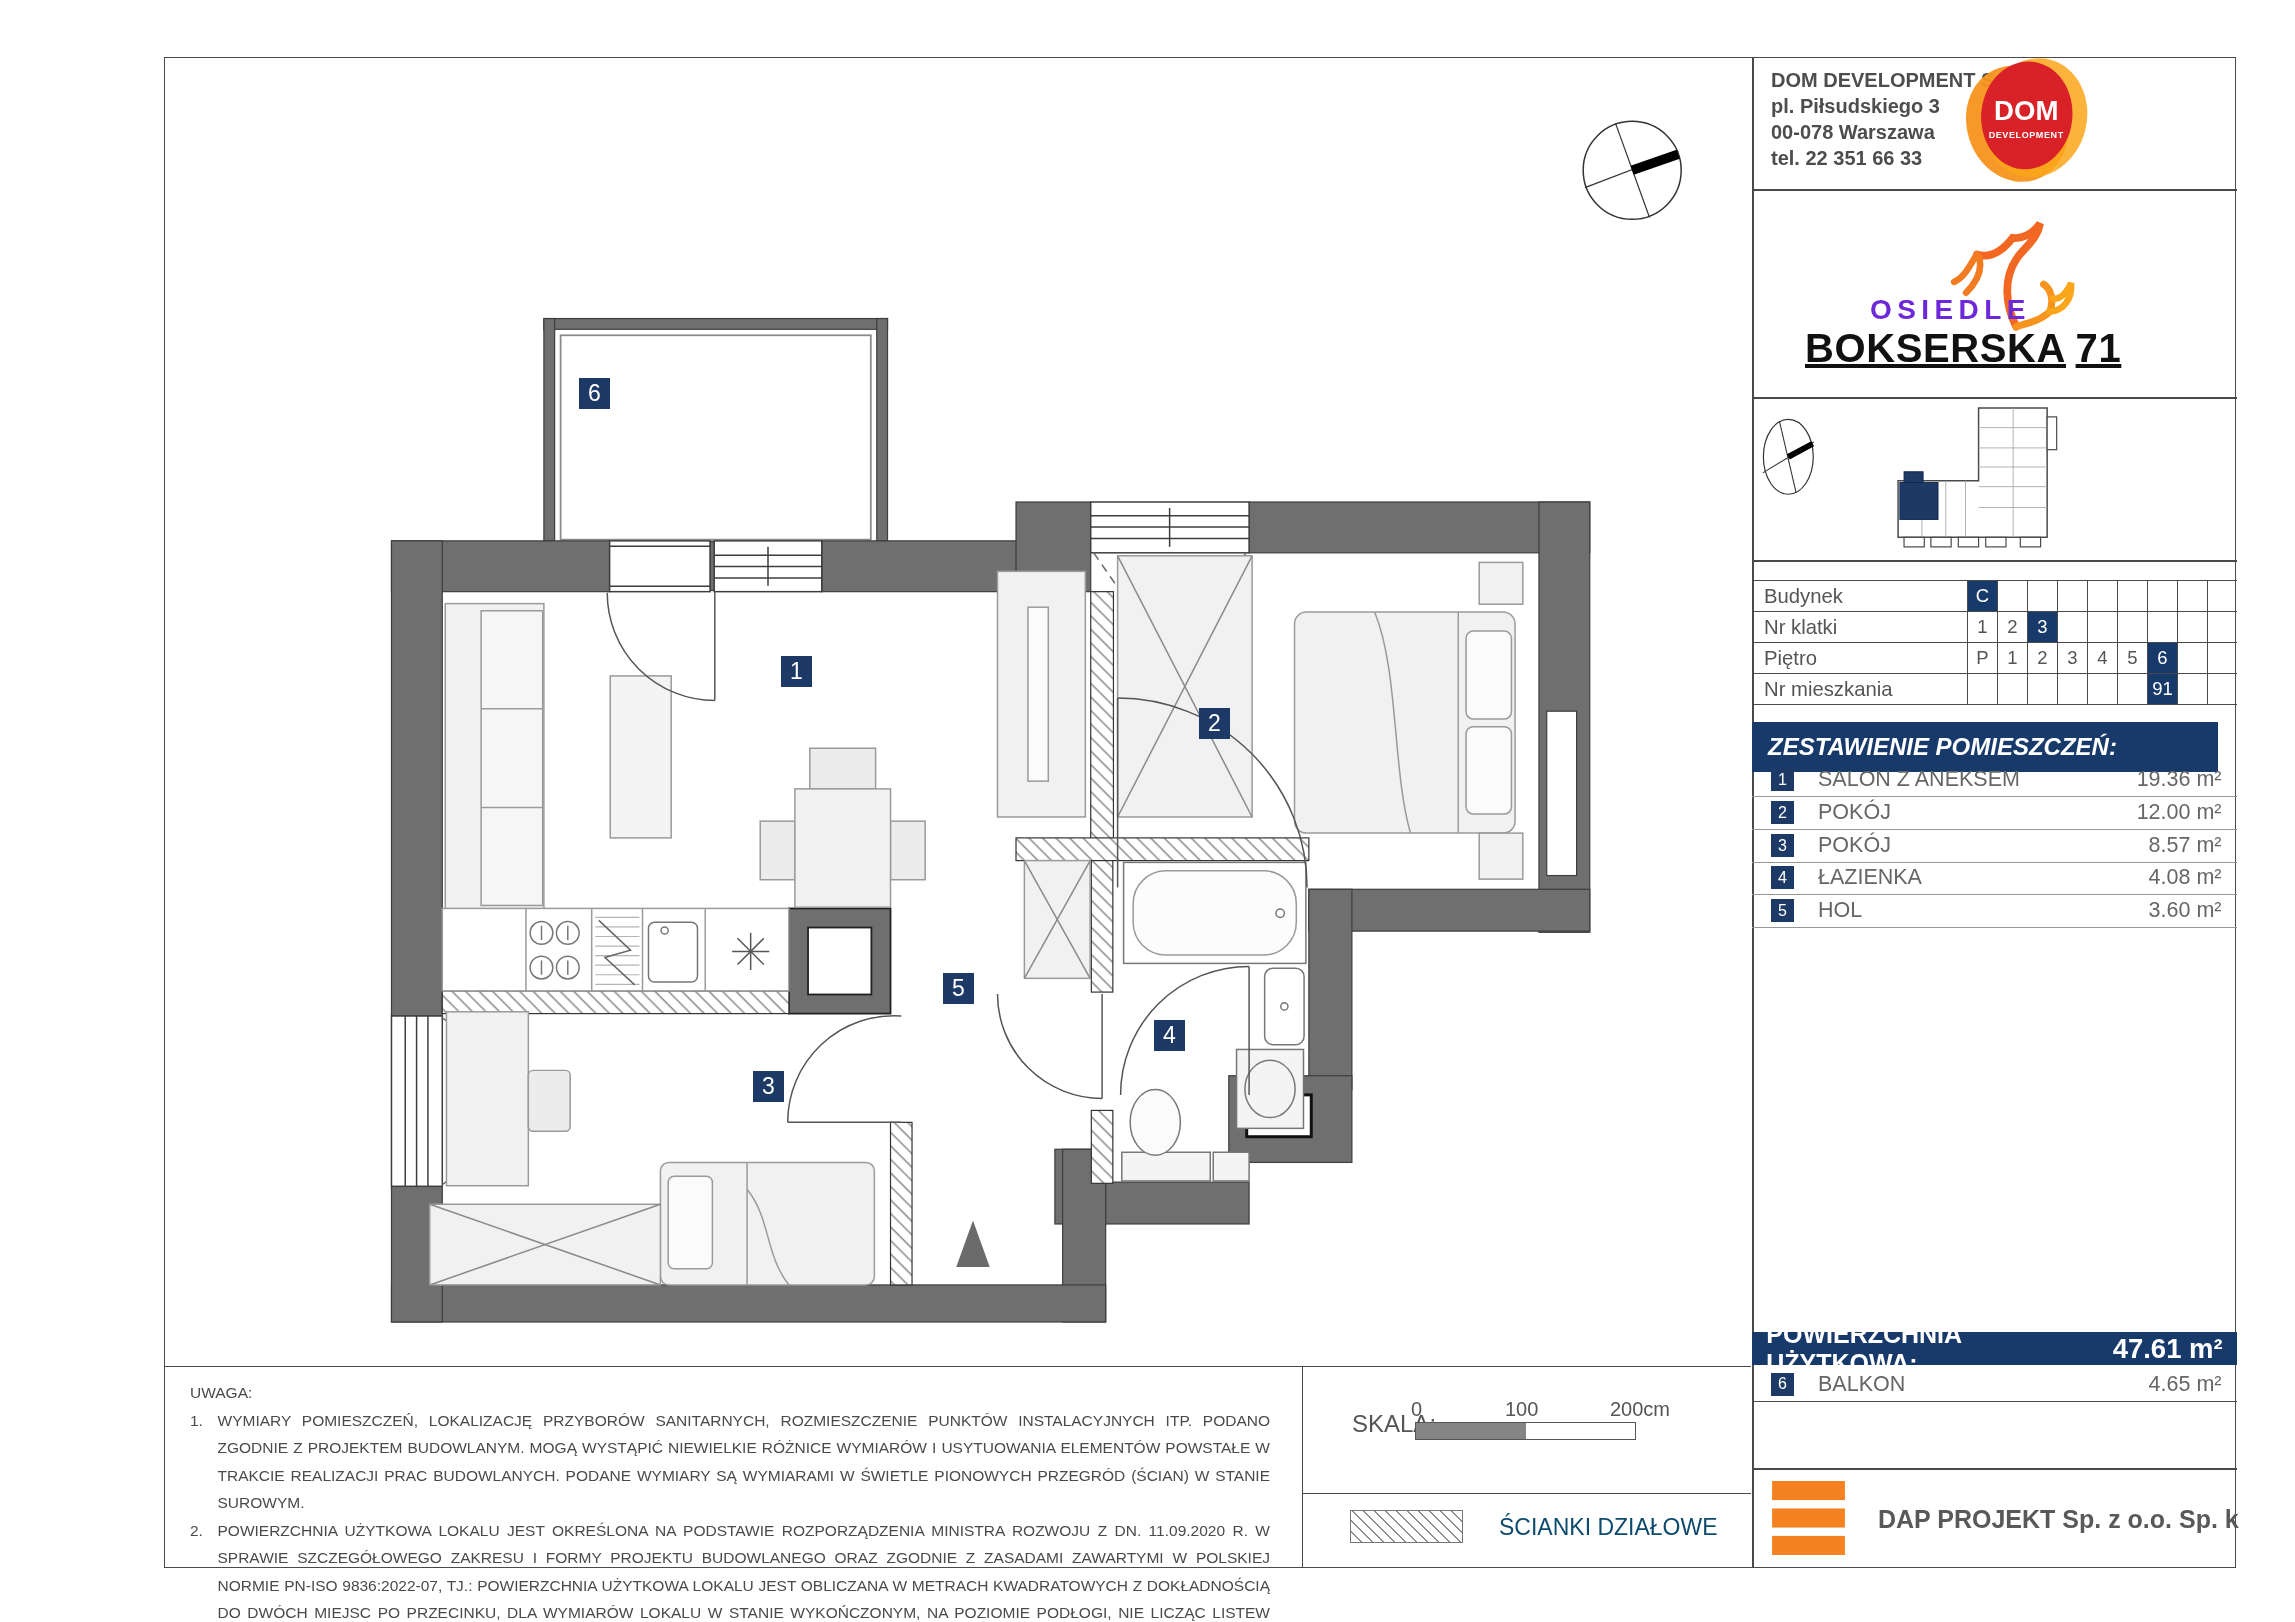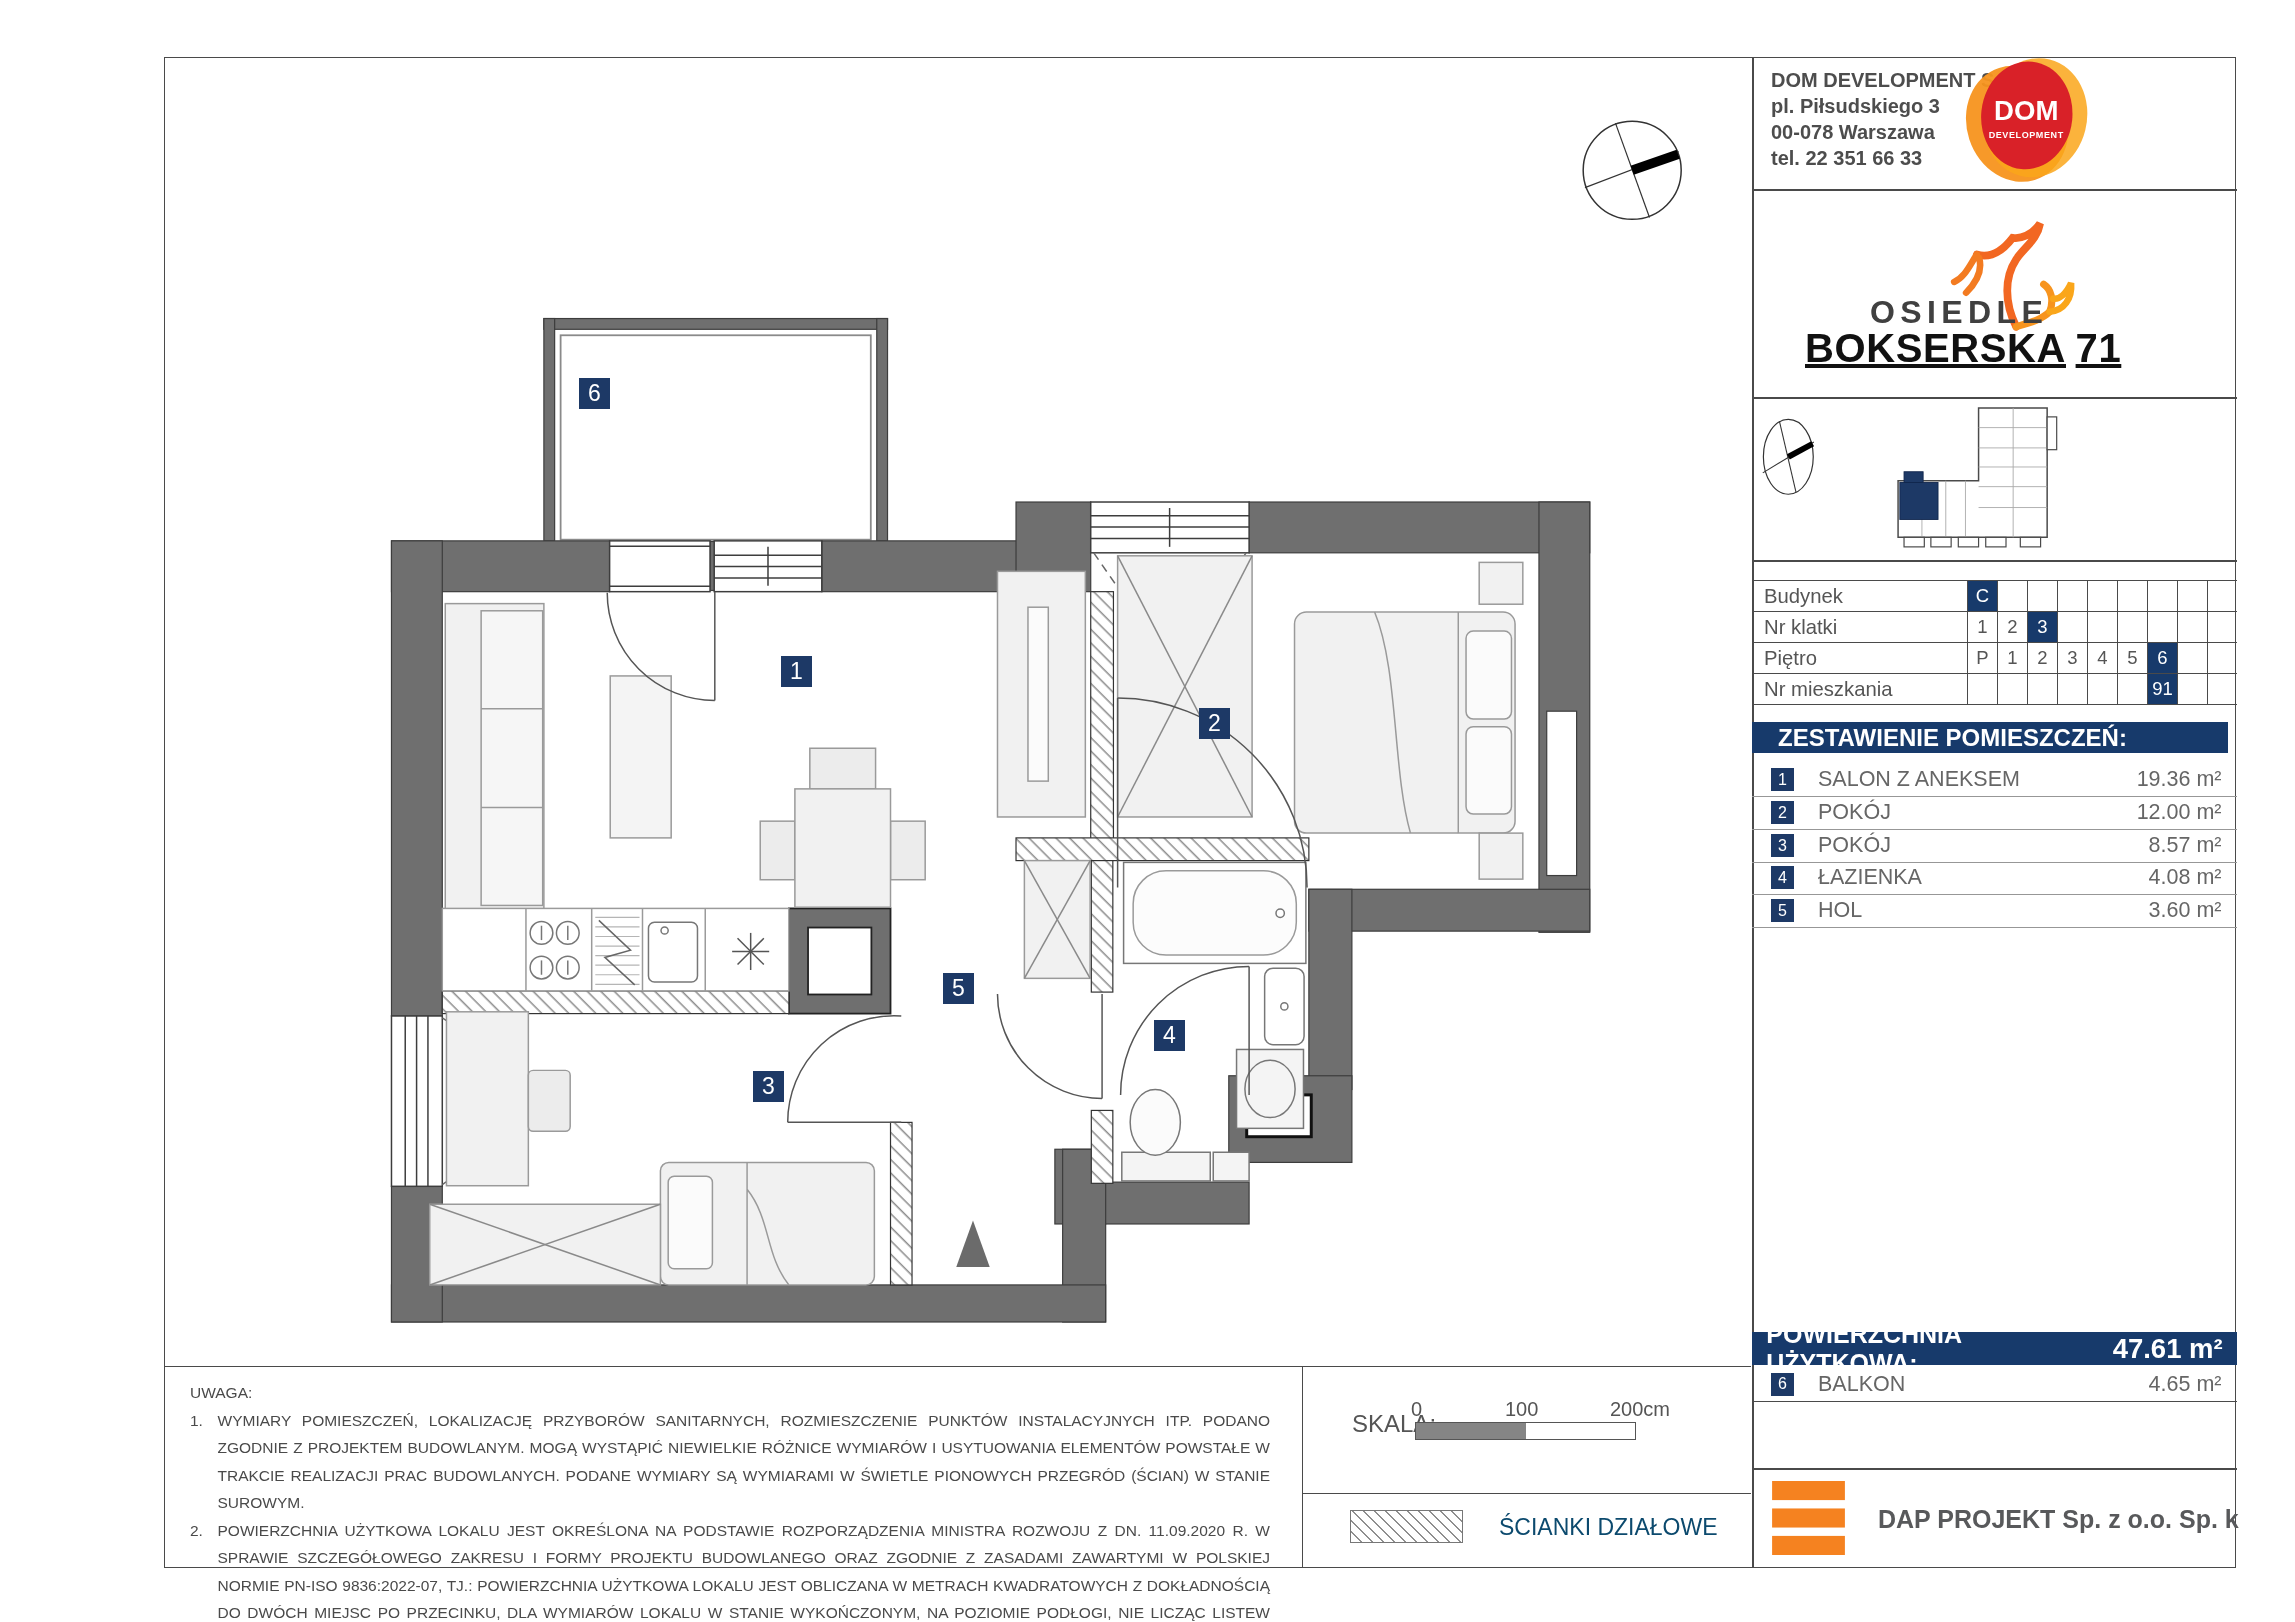--- a/index.html
+++ b/index.html
@@ -5,21 +5,21 @@
   html,body{margin:0;padding:0;background:#fff;}
   .page{position:relative;width:2295px;height:1622px;background:#fff;
         font-family:"Liberation Sans",sans-serif;color:#4f4f4f;overflow:hidden;}
   .abs{position:absolute;}
   .frame{border:1.8px solid #4a4a4a;}
   .hline{position:absolute;background:#4a4a4a;height:1.8px;}
   .vline{position:absolute;background:#4a4a4a;width:1.8px;}
 
   
   .company{font-size:20px;font-weight:bold;color:#4d4d4d;line-height:26px;}
-  .estate-osiedle{font-size:32px;font-weight:600;letter-spacing:5.4px;color:#404040;}
+  .estate-osiedle{font-size:28px;font-weight:600;letter-spacing:5.4px;color:#6d28d9;}
   .estate-name{font-size:40px;font-weight:900;letter-spacing:0.6px;color:#111;}
   .estate-name .num{margin-left:9.6px;}
 
   .unit-table{position:absolute;left:1752px;top:580px;width:485px;}
   .urow{display:flex;height:30px;border-bottom:1.2px solid #4a4a4a;align-items:stretch;}
   .urow:first-child{border-top:1.2px solid #4a4a4a;}
   .ulabel{flex:1;display:flex;align-items:center;padding-left:12px;
           font-size:20.3px;color:#555;}
   .ucells{display:flex;}
   .ucell{width:29px;border-left:1.2px solid #4a4a4a;display:flex;align-items:center;
@@ -395,21 +395,21 @@
           <div class="ucell"></div>
           <div class="ucell"></div>
           <div class="ucell"></div>
           <div class="ucell hl">91</div>
           <div class="ucell"></div>
           <div class="ucell"></div>
         </div>
     </div>
   </div>
 
-  <div class="abs navybar" style="left:1752px;top:722px;width:450px;height:31px;padding-left:26px;font-size:24px;font-weight:bold;">ZESTAWIENIE POMIESZCZEŃ:</div>
+  <div class="abs navybar" style="left:1752px;top:722px;width:450px;height:50px;padding-left:16px;font-size:24px;font-weight:bold;font-style:italic;">ZESTAWIENIE POMIESZCZEŃ:</div>
 
   <div class="roomrow" style="top:763px;">
     <div class="rbadge">1</div>
     <div class="rname">SALON Z ANEKSEM</div>
     <div class="rarea">19.36 m²</div>
   </div>
   <div class="roomrow" style="top:796px;">
     <div class="rbadge">2</div>
     <div class="rname">POKÓJ</div>
     <div class="rarea">12.00 m²</div>

